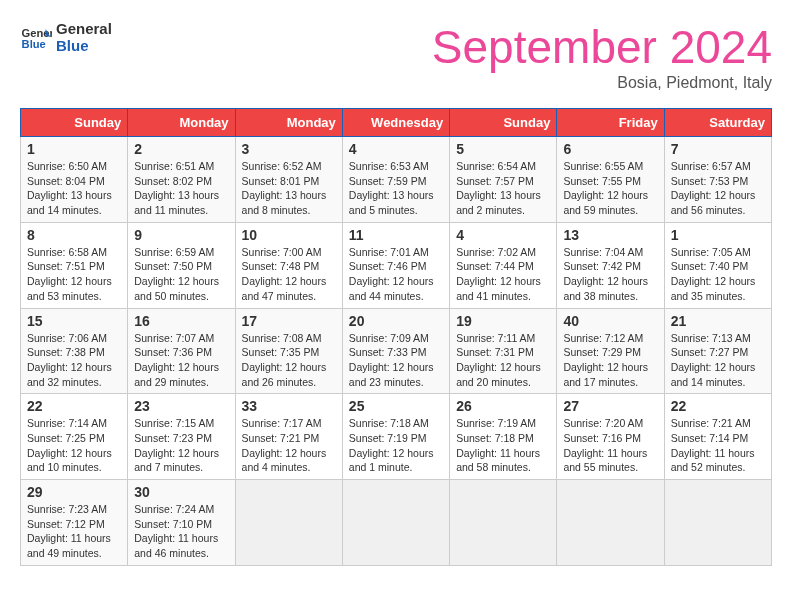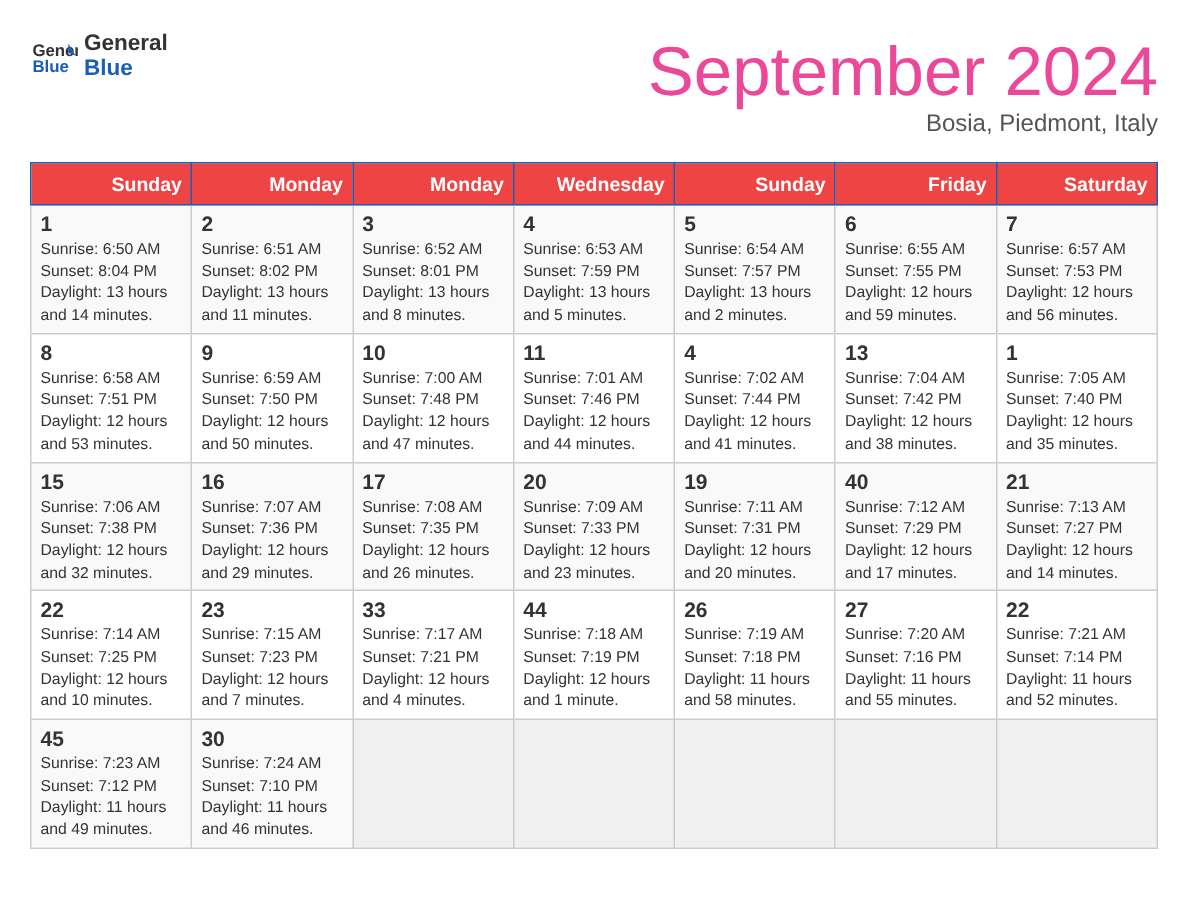--- a/index.html
+++ b/index.html
@@ -209,39 +209,39 @@
         </td>
         <td>
           <span class="day-num">23</span>
           <div class="day-info">Sunrise: 7:15 AM<br>Sunset: 7:23 PM<br>Daylight: 12 hours and 7 minutes.</div>
         </td>
         <td>
           <span class="day-num">33</span>
           <div class="day-info">Sunrise: 7:17 AM<br>Sunset: 7:21 PM<br>Daylight: 12 hours and 4 minutes.</div>
         </td>
         <td>
-          <span class="day-num">44</span>
+          <span class="day-num">25</span>
           <div class="day-info">Sunrise: 7:18 AM<br>Sunset: 7:19 PM<br>Daylight: 12 hours and 1 minute.</div>
         </td>
         <td>
           <span class="day-num">26</span>
           <div class="day-info">Sunrise: 7:19 AM<br>Sunset: 7:18 PM<br>Daylight: 11 hours and 58 minutes.</div>
         </td>
         <td>
           <span class="day-num">27</span>
           <div class="day-info">Sunrise: 7:20 AM<br>Sunset: 7:16 PM<br>Daylight: 11 hours and 55 minutes.</div>
         </td>
         <td>
           <span class="day-num">22</span>
           <div class="day-info">Sunrise: 7:21 AM<br>Sunset: 7:14 PM<br>Daylight: 11 hours and 52 minutes.</div>
         </td>
       </tr>
       <tr>
         <td>
-          <span class="day-num">45</span>
+          <span class="day-num">29</span>
           <div class="day-info">Sunrise: 7:23 AM<br>Sunset: 7:12 PM<br>Daylight: 11 hours and 49 minutes.</div>
         </td>
         <td>
           <span class="day-num">30</span>
           <div class="day-info">Sunrise: 7:24 AM<br>Sunset: 7:10 PM<br>Daylight: 11 hours and 46 minutes.</div>
         </td>
         <td class="empty-cell"></td>
         <td class="empty-cell"></td>
         <td class="empty-cell"></td>
         <td class="empty-cell"></td>

